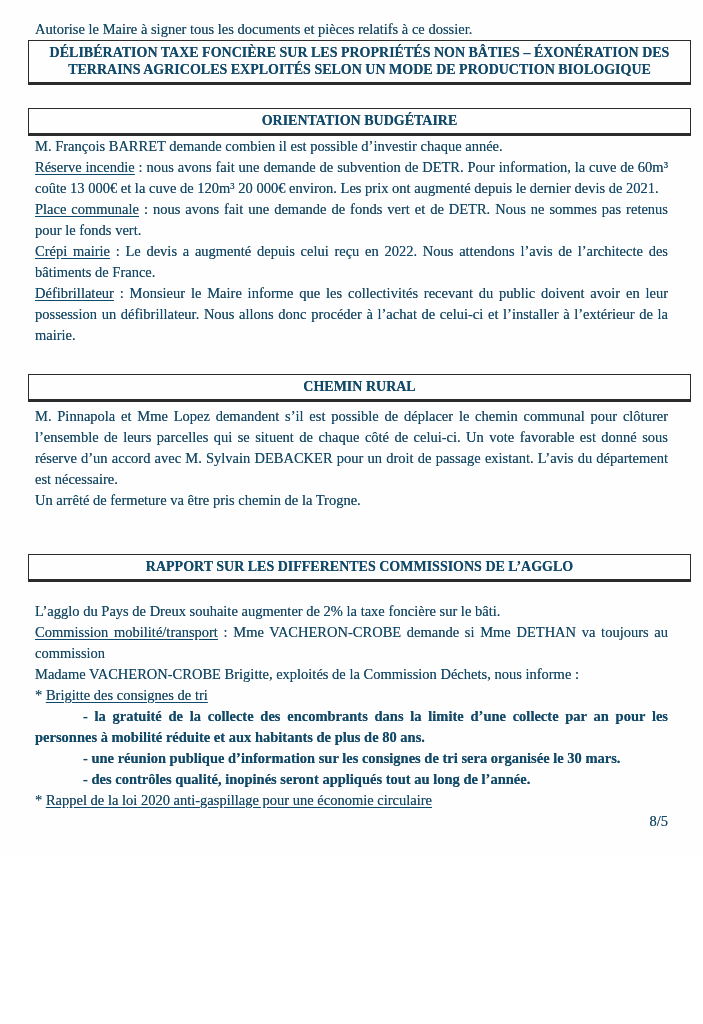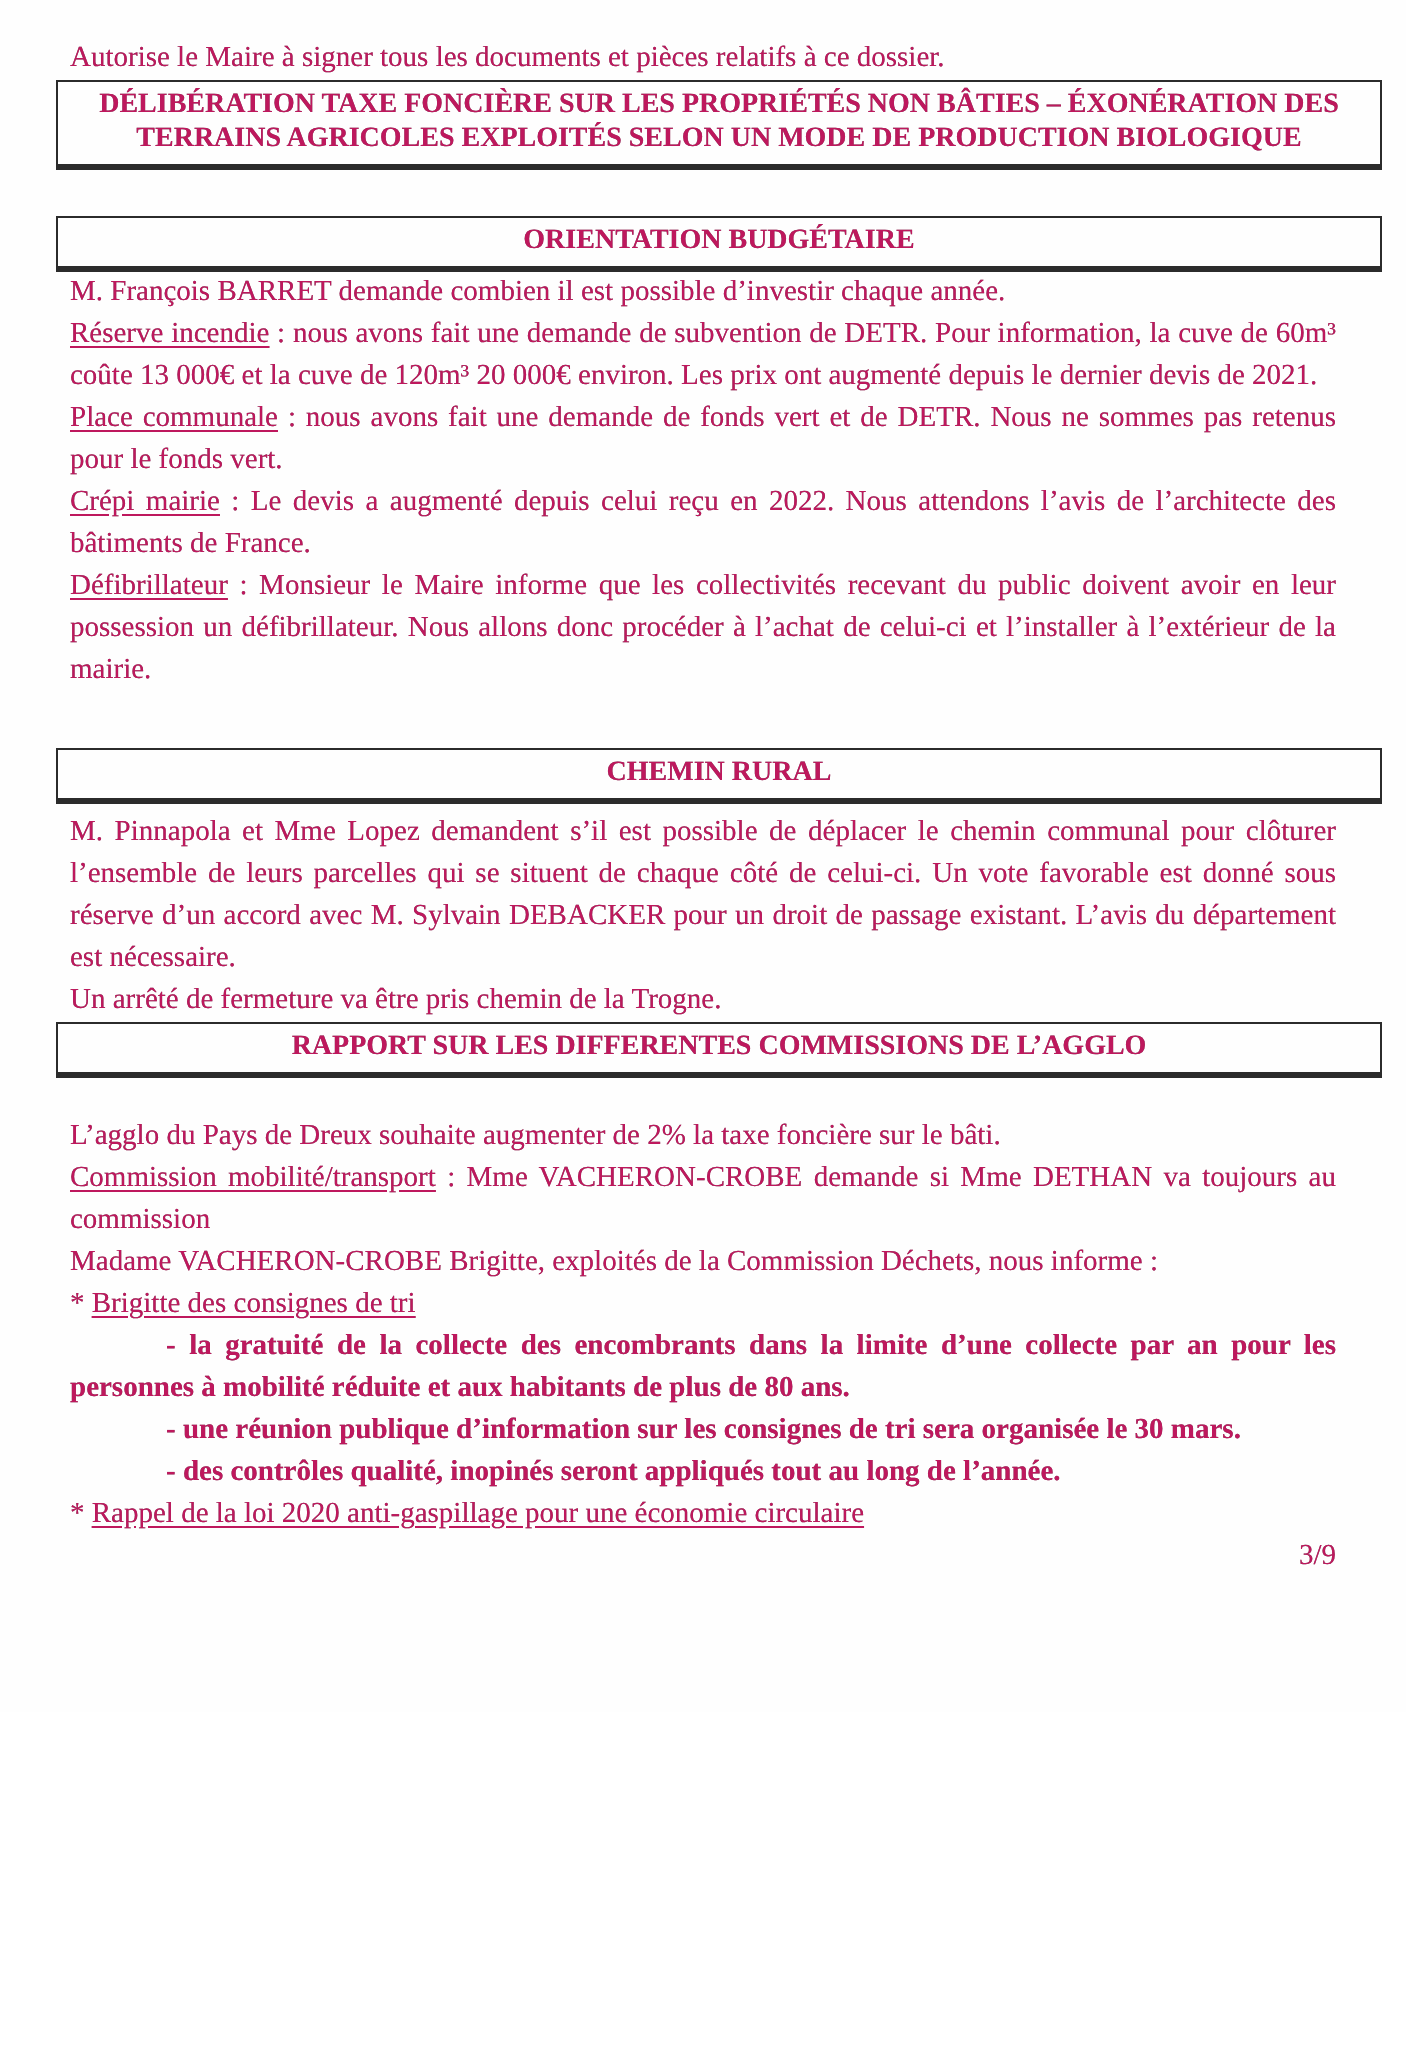--- a/index.html
+++ b/index.html
@@ -7,21 +7,21 @@
     padding: 0;
     background: #ffffff;
   }
   .page {
     position: relative;
     width: 703px;
     height: 856px;
     background: #fefefe;
     overflow: hidden;
     font-family: "Liberation Serif", "DejaVu Serif", serif;
-    color: #be185d;
+    color: #0c4a6e;
     box-sizing: border-box;
     padding: 19px 35px 0 35px;
     font-size: 14.5px;
     line-height: 21px;
     text-shadow: 0 0 0.3px rgba(0,0,0,0.55);
   }
   .page p {
     margin: 0;
   }
   .just { text-align: justify; }
@@ -65,21 +65,21 @@
   .mb-delibbody  { margin-bottom: 34px; }
   .mb-box2       { margin-bottom: 0;  }
   .mb-barret     { margin-bottom: 5px;  }
   .mb-reserve    { margin-bottom: 8px;  }
   .mb-place      { margin-bottom: 3px;  }
   .mb-crepi      { margin-bottom: 15px; }
   .mb-defib      { margin-bottom: 23px; }
   .mb-box3       { margin-bottom: 4px; margin-top: 28px;  }
   .mb-pinnapola  { margin-bottom: 3px;  }
   .mb-arrete     { margin-bottom: 30px; }
-  .mb-box4       { margin-bottom: 19px; }
+  .mb-box4       { margin-bottom: 19px; margin-top: 43px; }
   .mb-agglo      { margin-bottom: 7px;  }
   .mb-commission { margin-bottom: 5px;  }
   .mb-madame     { margin-bottom: 6px;  }
   .mb-extension  { margin-bottom: 7px;  }
   .mb-bullet1    { margin-bottom: 1px;  }
   .mb-bullet2    { margin-bottom: 3px;  }
   .mb-bullet3    { margin-bottom: 12px; }
   .mb-rappel     { margin-bottom: 2px;  }
 </style>
 </head>
@@ -129,17 +129,17 @@
   <p class="mb-extension"><span>* </span><span class="underlined">Brigitte des consignes de tri</span></p>
 
   <p class="just indent-bullet mb-bullet1">- la gratuité de la collecte des encombrants dans la limite d’une collecte par an pour les personnes à mobilité réduite et aux habitants de plus de 80 ans.</p>
 
   <p class="indent-bullet mb-bullet2">- une réunion publique d’information sur les consignes de tri sera organisée le 30 mars.</p>
 
   <p class="indent-bullet mb-bullet3">- des contrôles qualité, inopinés seront appliqués tout au long de l’année.</p>
 
   <p class="mb-rappel"><span>* </span><span class="underlined">Rappel de la loi 2020 anti-gaspillage pour une économie circulaire</span></p>
 
-  <p class="page-number">3/9</p>
+  <p class="page-number">8/5</p>
 
   <div class="scan-artifact"></div>
 
 </div>
 
 </body></html>

